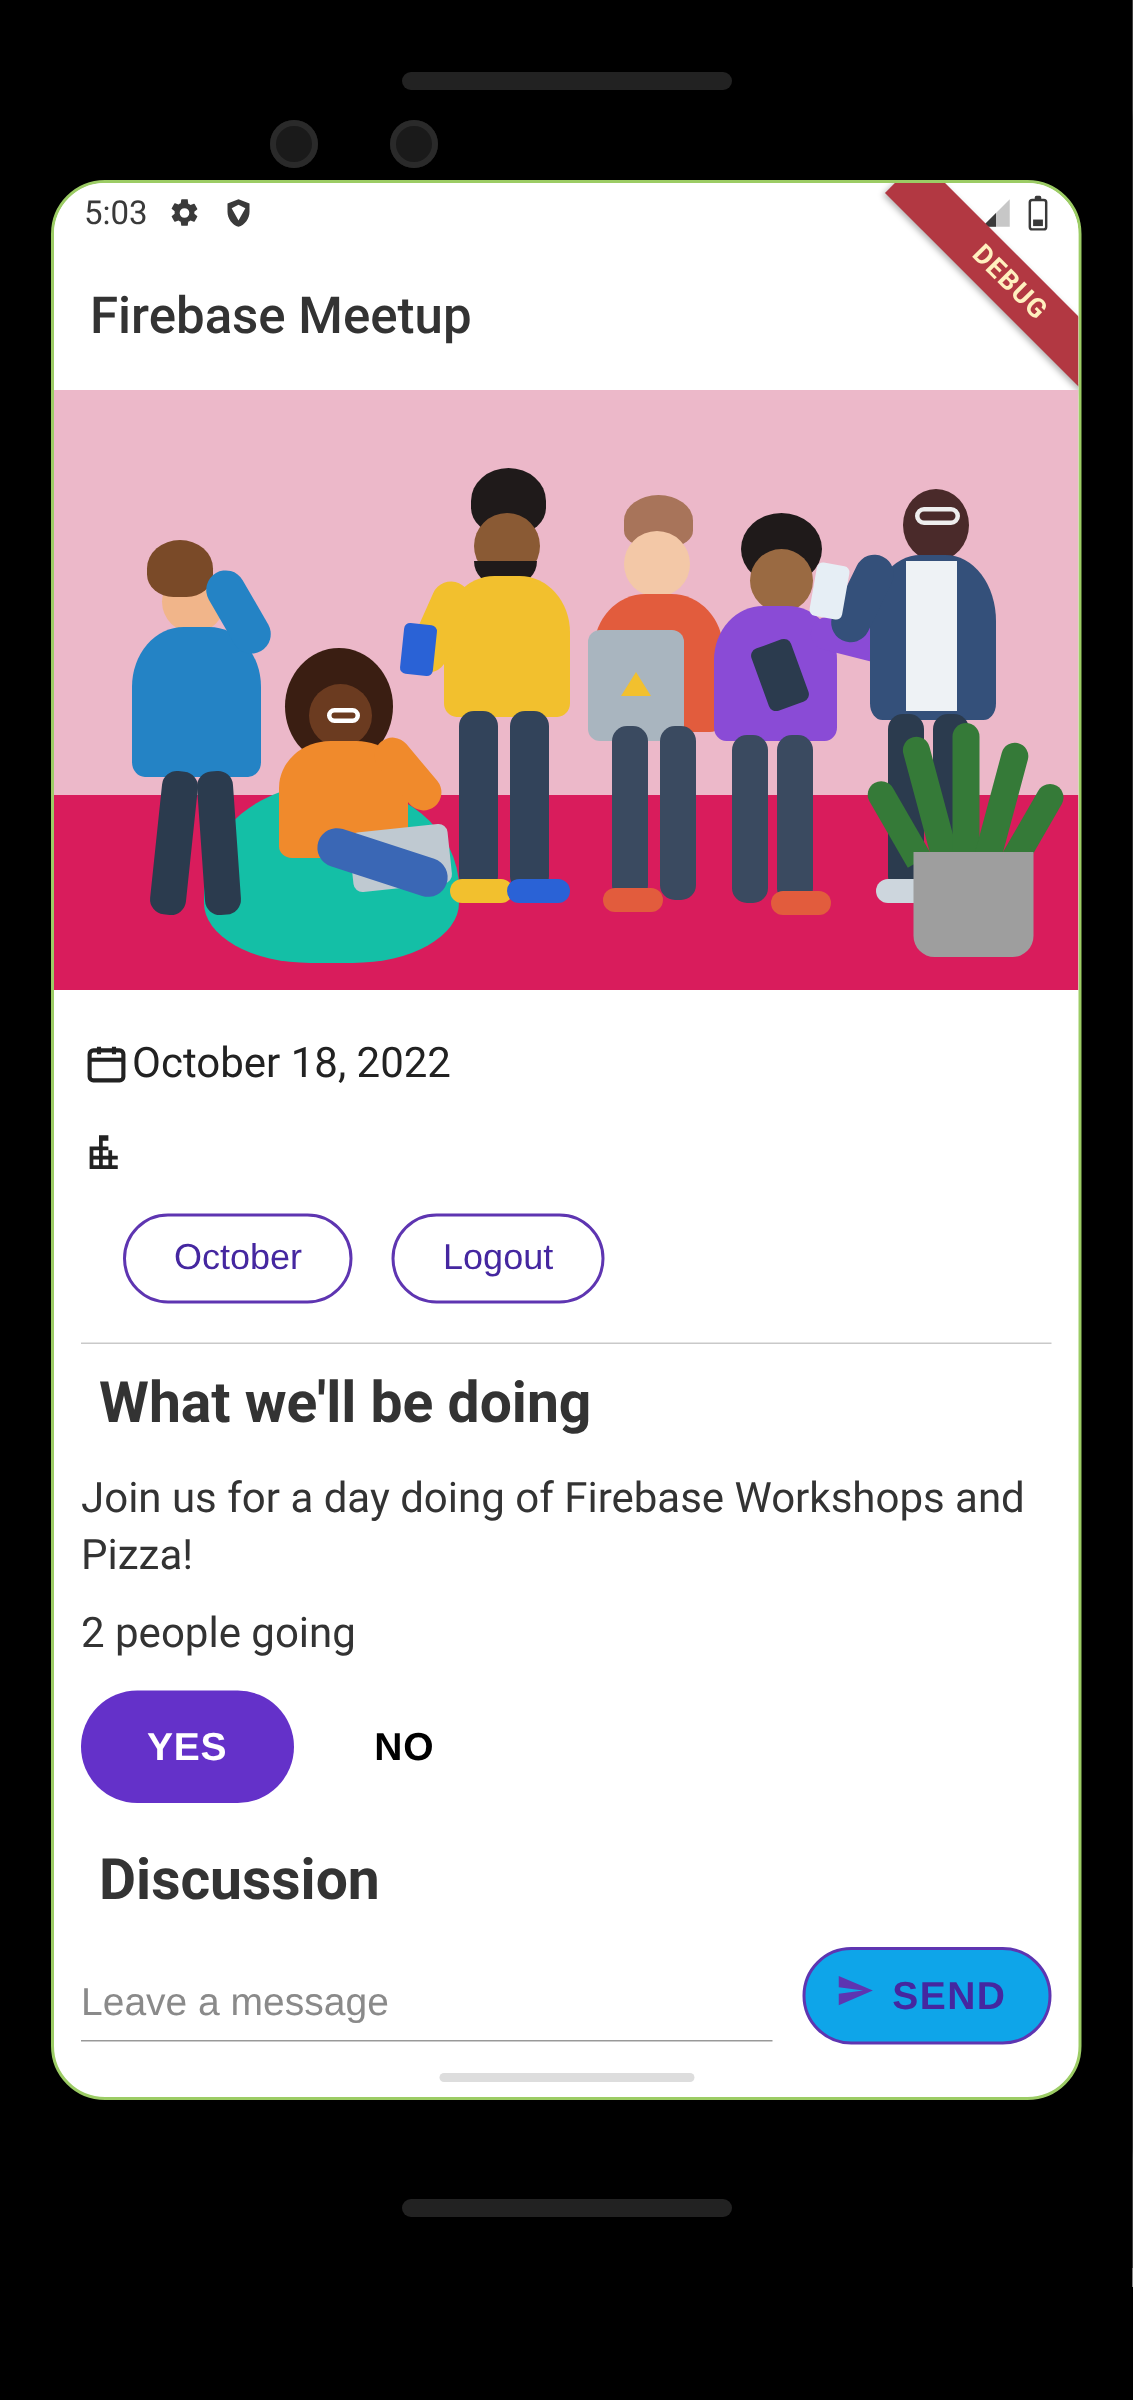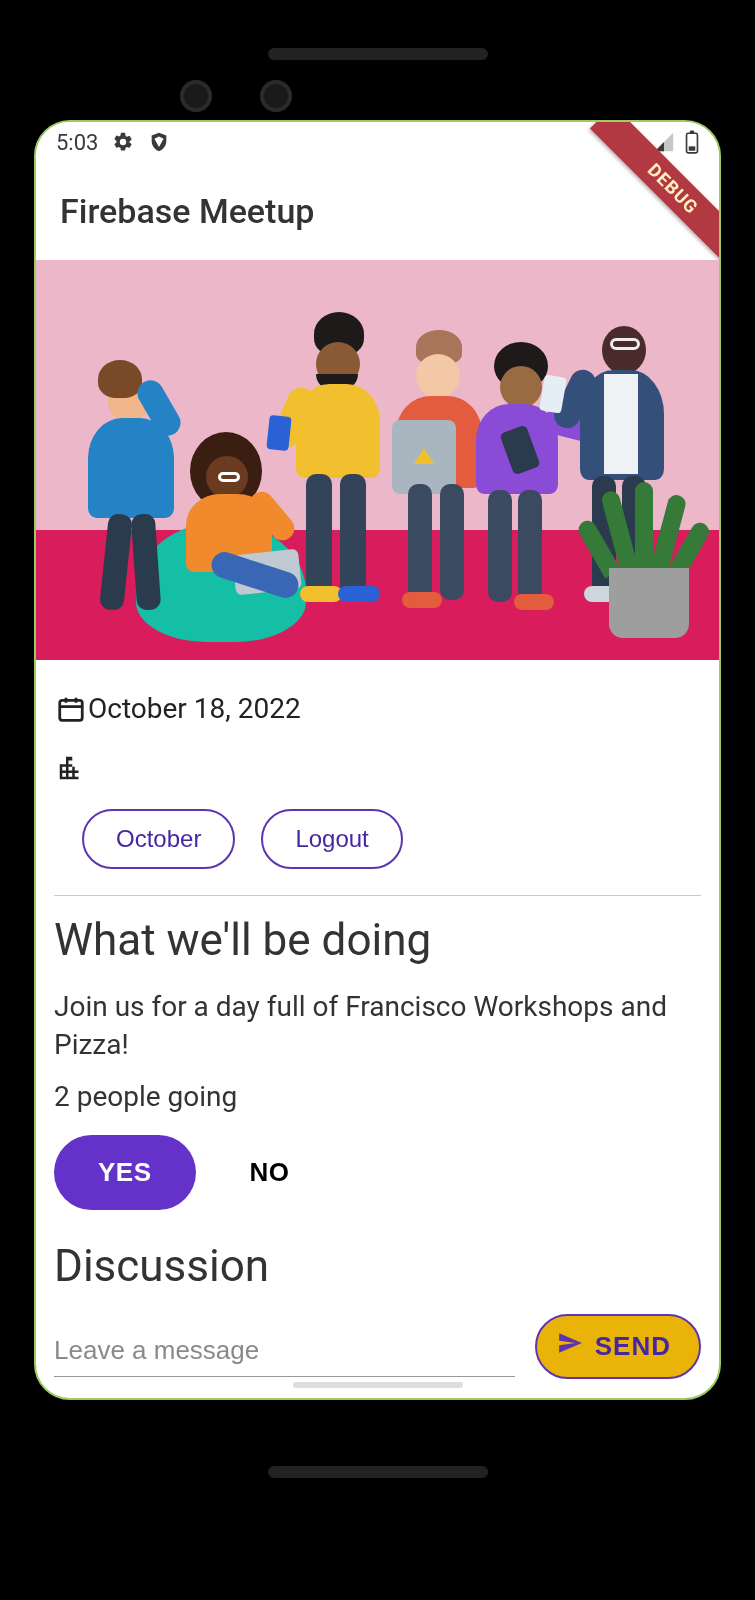--- a/index.html
+++ b/index.html
@@ -142,22 +142,22 @@
     padding: 14px 32px;
     font-size:24px;
     font-weight:500;
     display:inline-flex; align-items:center;
     cursor:pointer;
   }
   .hr {
     height:1px; background:#c9c9c9; margin: 0 0 10px 0;
   }
   .h2 {
-    font-size:44px; font-weight:400; color:#333;
-    margin: 18px 0 22px 0;
+    font-size:38px; font-weight:700; color:#333;
+    margin: 18px 0 22px 12px;
   }
   .desc {
     font-size:28px; line-height:1.35; color:#333;
     margin-bottom:16px;
   }
   .going {
     font-size:28px; color:#333; margin: 6px 0 22px 0;
   }
 
   .rsvp-row {
@@ -195,21 +195,21 @@
     border:none;
     border-bottom:1.5px solid #999;
     font-size:26px;
     padding: 20px 0 10px 0;
     outline:none;
   }
   .msg-input::placeholder { color:#8a8a8a; }
   .send-btn {
     border:2px solid #5e35b1;
     color:#4527a0;
-    background:#eab308;
+    background:#0ea5e9;
     border-radius:999px;
     padding: 14px 28px 14px 20px;
     font-size:26px;
     font-weight:600;
     letter-spacing:1px;
     display:inline-flex; align-items:center; gap:12px;
     cursor:pointer;
   }
 
   
@@ -399,21 +399,21 @@
       </div>
 
       <div class="pill-row">
         <button class="pill-btn">October</button>
         <button class="pill-btn">Logout</button>
       </div>
 
       <div class="hr"></div>
 
       <div class="h2">What we'll be doing</div>
-      <div class="desc">Join us for a day full of Francisco Workshops and Pizza!</div>
+      <div class="desc">Join us for a day doing of Firebase Workshops and Pizza!</div>
       <div class="going">2 people going</div>
 
       <div class="rsvp-row">
         <button class="rsvp-yes">YES</button>
         <button class="rsvp-no">NO</button>
       </div>
 
       <div class="h2">Discussion</div>
 
       <div class="msg-row">

